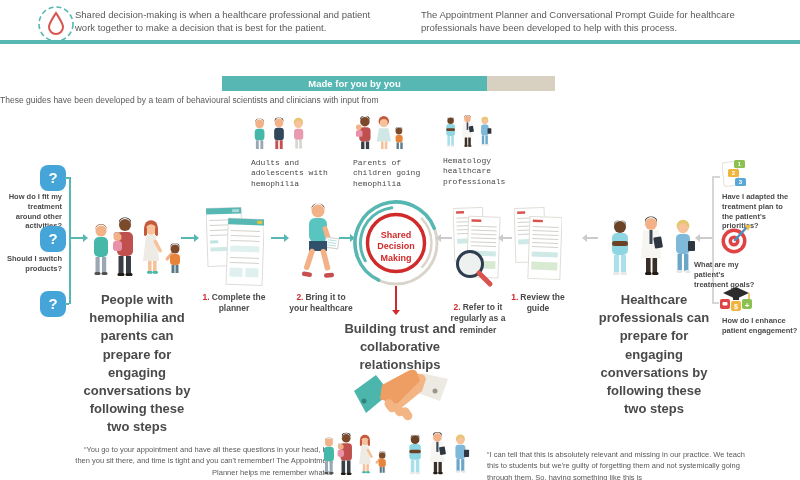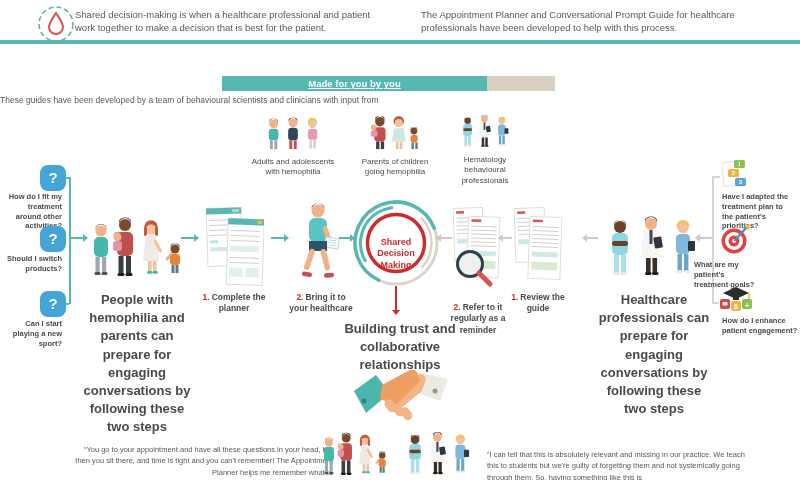--- a/index.html
+++ b/index.html
@@ -3,43 +3,43 @@
 <meta charset="utf-8">
 <style>
   html,body{margin:0;padding:0;background:#fff;}
   #stage{position:relative;width:800px;height:480px;background:#fff;overflow:hidden;
          font-family:"Liberation Sans",sans-serif;color:#58595b;}
   .abs{position:absolute;}
   .hdr-text{font-size:9.5px;line-height:1.35;color:#58595b;}
   #divider{left:0;top:40px;width:800px;height:4px;background:#57b7b3;}
   #banner{left:222px;top:76px;width:333px;height:15px;display:flex;}
   #banner-teal{width:265px;background:#57b7b3;color:#fff;font-weight:bold;font-size:9.5px;
-               text-align:center;line-height:15px;text-decoration:underline;}
+               text-align:center;line-height:15px;}
   #banner-beige{flex:1;background:#d8d1c1;}
   #subtitle{left:0;top:95px;width:800px;font-size:8.5px;color:#58595b;}
-  .contrib{width:84px;text-align:center;}
+  .contrib{width:84px;font-family:Liberation Mono, monospace;}
   .contrib .lbl{font-size:8px;line-height:1.3;color:#4a4a4b;margin-top:3px;}
   .qb{width:26px;height:26px;border-radius:8px;background:#45a5d9;color:#fff;font-weight:bold;
       font-size:15px;text-align:center;line-height:26px;}
   .qlabel{font-size:7.5px;font-weight:bold;line-height:1.3;color:#4a4a4b;}
   .ralign{text-align:right;}
   .vl{width:1.5px;}
   .hstub{height:1.5px;}
   .teal-bg{background:#57b7b3;} .gray-bg{background:#d6d6d6;}
   .arr{height:1.5px;}
   .arr.teal{background:#57b7b3;} .arr.gray{background:#cbcbcb;}
   .arr.right:after{content:'';position:absolute;right:-5px;top:-3px;width:0;height:0;
       border-left:5px solid #57b7b3;border-top:4px solid transparent;border-bottom:4px solid transparent;}
   .arr.left:before{content:'';position:absolute;left:-5px;top:-3px;width:0;height:0;
       border-right:5px solid #cbcbcb;border-top:4px solid transparent;border-bottom:4px solid transparent;}
   .steplbl{font-size:8.5px;font-weight:bold;line-height:1.35;color:#4a4a4b;text-align:center;}
   .steplbl .num{color:#d12a2a;margin-right:2px;}
   .grouplbl{font-size:13px;font-weight:bold;line-height:1.4;color:#4a4a4b;text-align:center;}
   #sdm-circle{left:352px;top:199px;width:88px;height:88px;}
-  #sdm-text{left:366px;top:237px;width:60px;text-align:center;color:#d12a2a;
+  #sdm-text{left:366px;top:230px;width:60px;text-align:center;color:#d12a2a;
             font-weight:bold;font-size:9px;line-height:1.25;}
   #red-line{left:395px;top:286px;width:1.5px;height:24px;background:#d12a2a;}
   #red-line:after{content:'';position:absolute;left:-3.2px;bottom:-5px;width:0;height:0;
       border-top:5px solid #d12a2a;border-left:4px solid transparent;border-right:4px solid transparent;}
   .quote{font-size:7.5px;line-height:1.5;color:#58595b;}
 </style>
 </head>
 <body>
 
 <div id="stage">
@@ -198,29 +198,28 @@
   <div class="abs contrib" style="left:353px;top:116px">
     <svg width="54" height="34" viewBox="0 0 56 36">
       <use href="#fig-parents"></use>
       </svg>
     <div class="lbl">Parents of children going hemophilia</div>
   </div>
   <div class="abs contrib" style="left:443px;top:114px">
     <svg width="50" height="34" viewBox="0 0 92 62">
       <use href="#fig-pros"></use>
       </svg>
-    <div class="lbl">Hematology behavioural professionals</div>
+    <div class="lbl">Hematology healthcare professionals</div>
   </div>
 
   <div class="abs qb" style="left:40px;top:165px">?</div>
   <div class="abs qlabel ralign" style="left:2px;top:192px;width:60px">How do I fit my treatment around other activities?</div>
   <div class="abs qb" style="left:40px;top:226px">?</div>
   <div class="abs qlabel ralign" style="left:2px;top:254px;width:60px">Should I switch products?</div>
   <div class="abs qb" style="left:40px;top:291px">?</div>
-  <div class="abs qlabel ralign" style="left:2px;top:319px;width:60px">Can I start playing a new sport?</div>
   <div class="abs vl teal-bg" style="left:69px;top:177px;height:127px"></div>
   <div class="abs hstub teal-bg" style="left:65px;top:177px;width:4px"></div>
   <div class="abs hstub teal-bg" style="left:65px;top:303px;width:4px"></div>
   <div class="abs arr teal right" style="left:70px;top:237px;width:13px"></div>
 
   <svg class="abs" style="left:90px;top:206px" width="98" height="80" viewBox="0 0 98 62">
       <use href="#fig-family"></use>
     </svg>
   <div class="abs grouplbl" style="left:80px;top:291px;width:114px">People with hemophilia and parents can prepare for engaging conversations by following these two steps</div>
 

